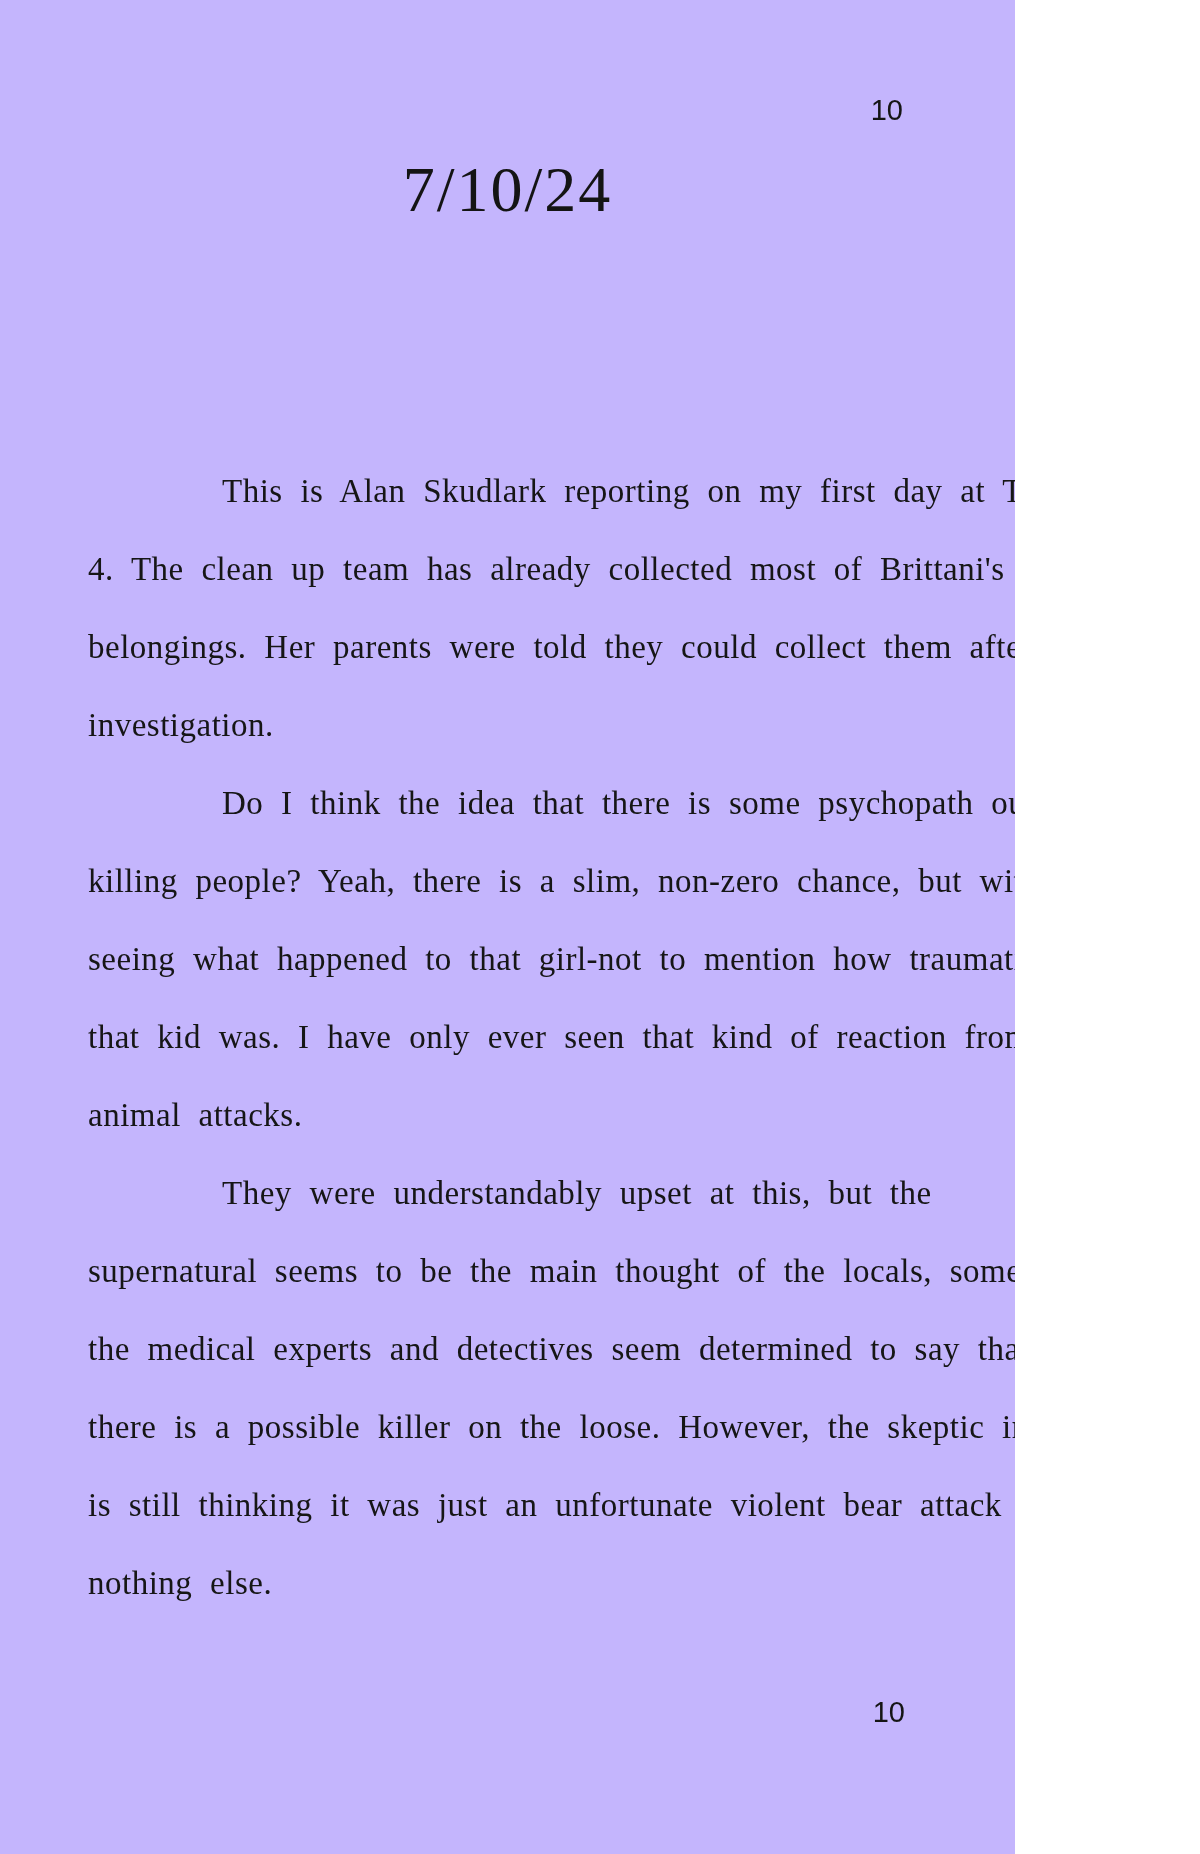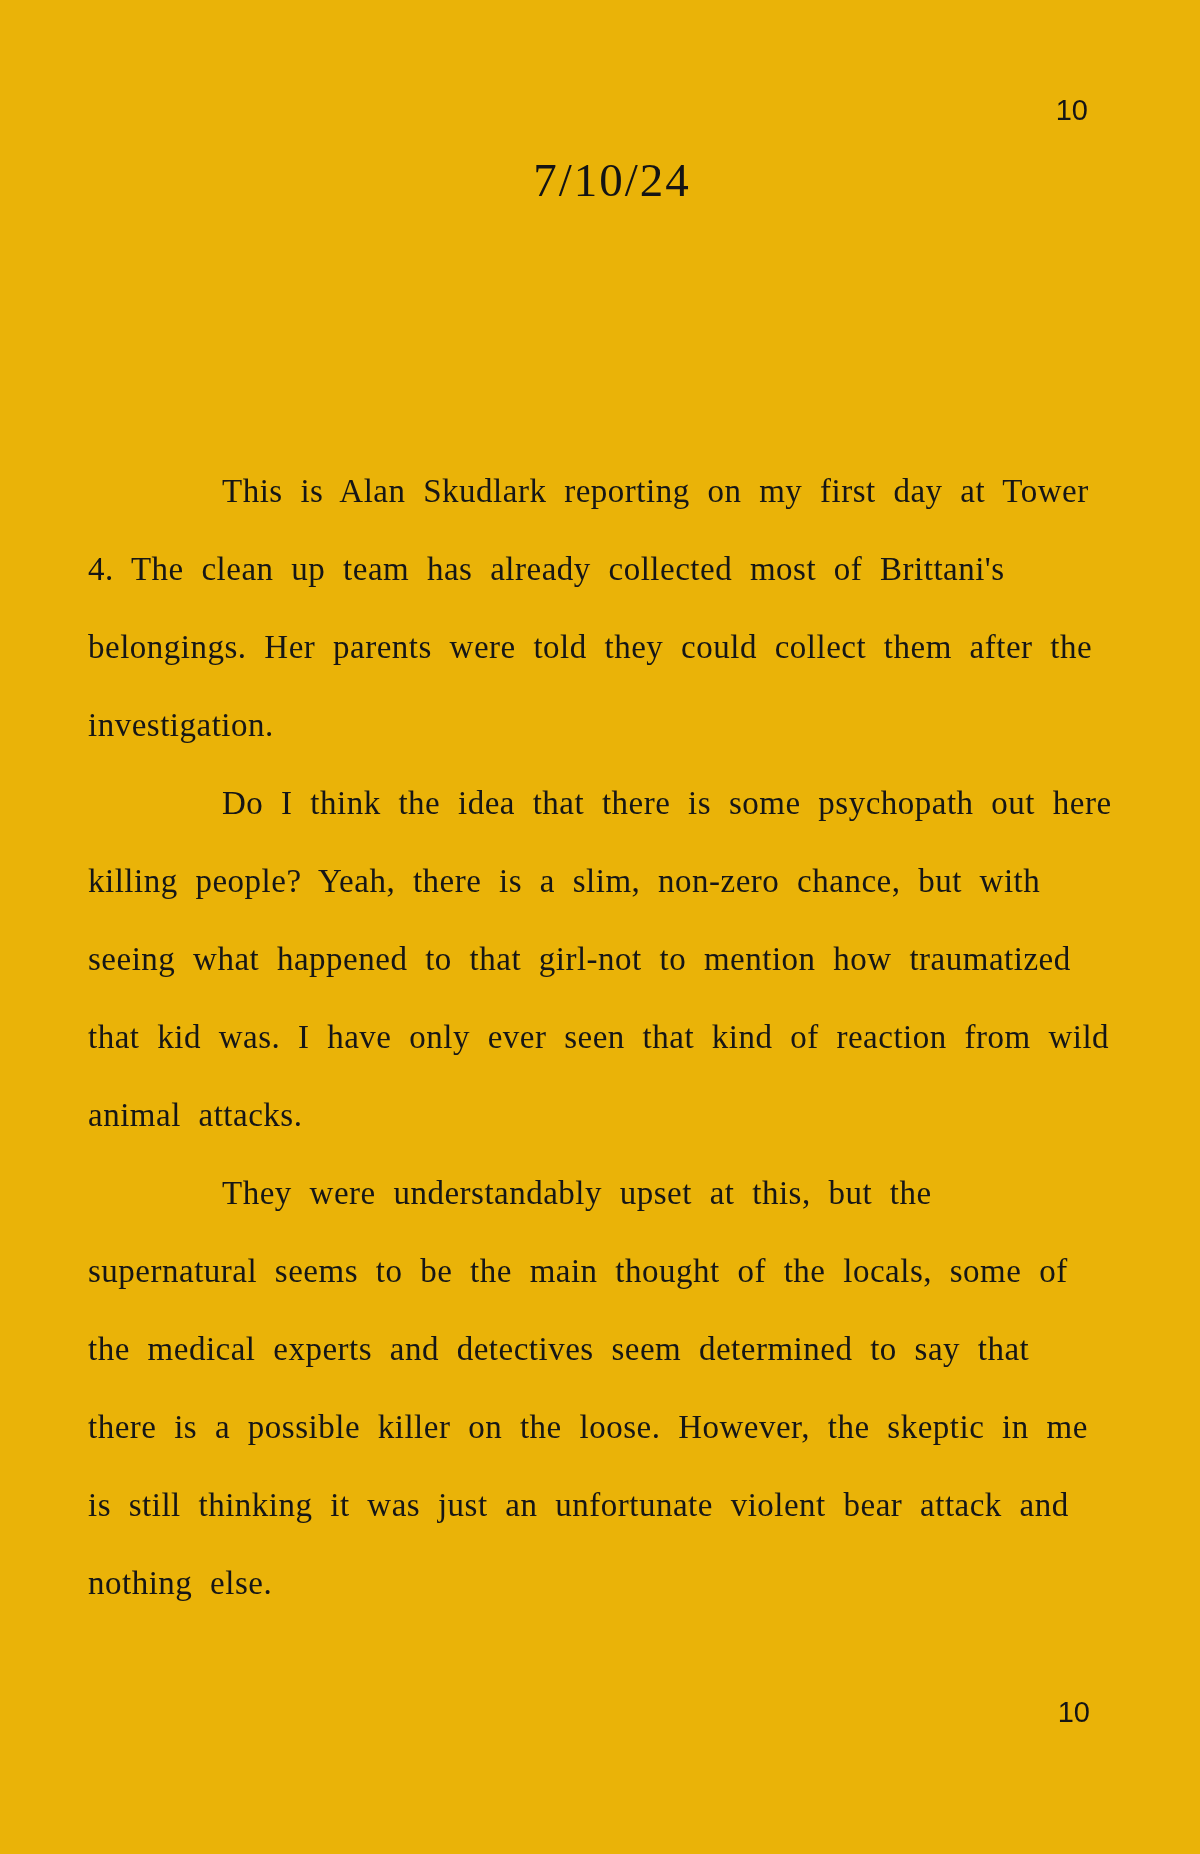--- a/index.html
+++ b/index.html
@@ -2,23 +2,23 @@
 <html><head>
 <meta charset="utf-8">
 <style>
   html, body {
     margin: 0;
     padding: 0;
     background: #ffffff;
   }
   .page {
     position: relative;
-    width: 1200px;
+    width: 1015px;
     height: 1854px;
-    background: #eab308;
+    background: #c4b5fd;
     overflow: hidden;
     font-family: "Liberation Sans", sans-serif;
     color: #1c1c1c;
   }
   .page-number-top {
     position: absolute;
     top: 96px;
     right: 112px;
     font-size: 29px;
     line-height: 1;
@@ -34,25 +34,24 @@
     font-family: "Liberation Sans", sans-serif;
     color: #151515;
   }
   .date-heading {
     position: absolute;
     top: 152px;
     left: 0;
     width: 100%;
     text-align: center;
     font-family: cursive;
-    font-size: 47px;
+    font-size: 64px;
     line-height: 1.2;
     letter-spacing: 2px;
     color: #141414;
-    margin-left: 12px;
   }
   .journal-body {
     position: absolute;
     top: 452px;
     left: 88px;
     width: 1024px;
     font-family: cursive;
     font-size: 33px;
     line-height: 78px;
     letter-spacing: 0.5px;

